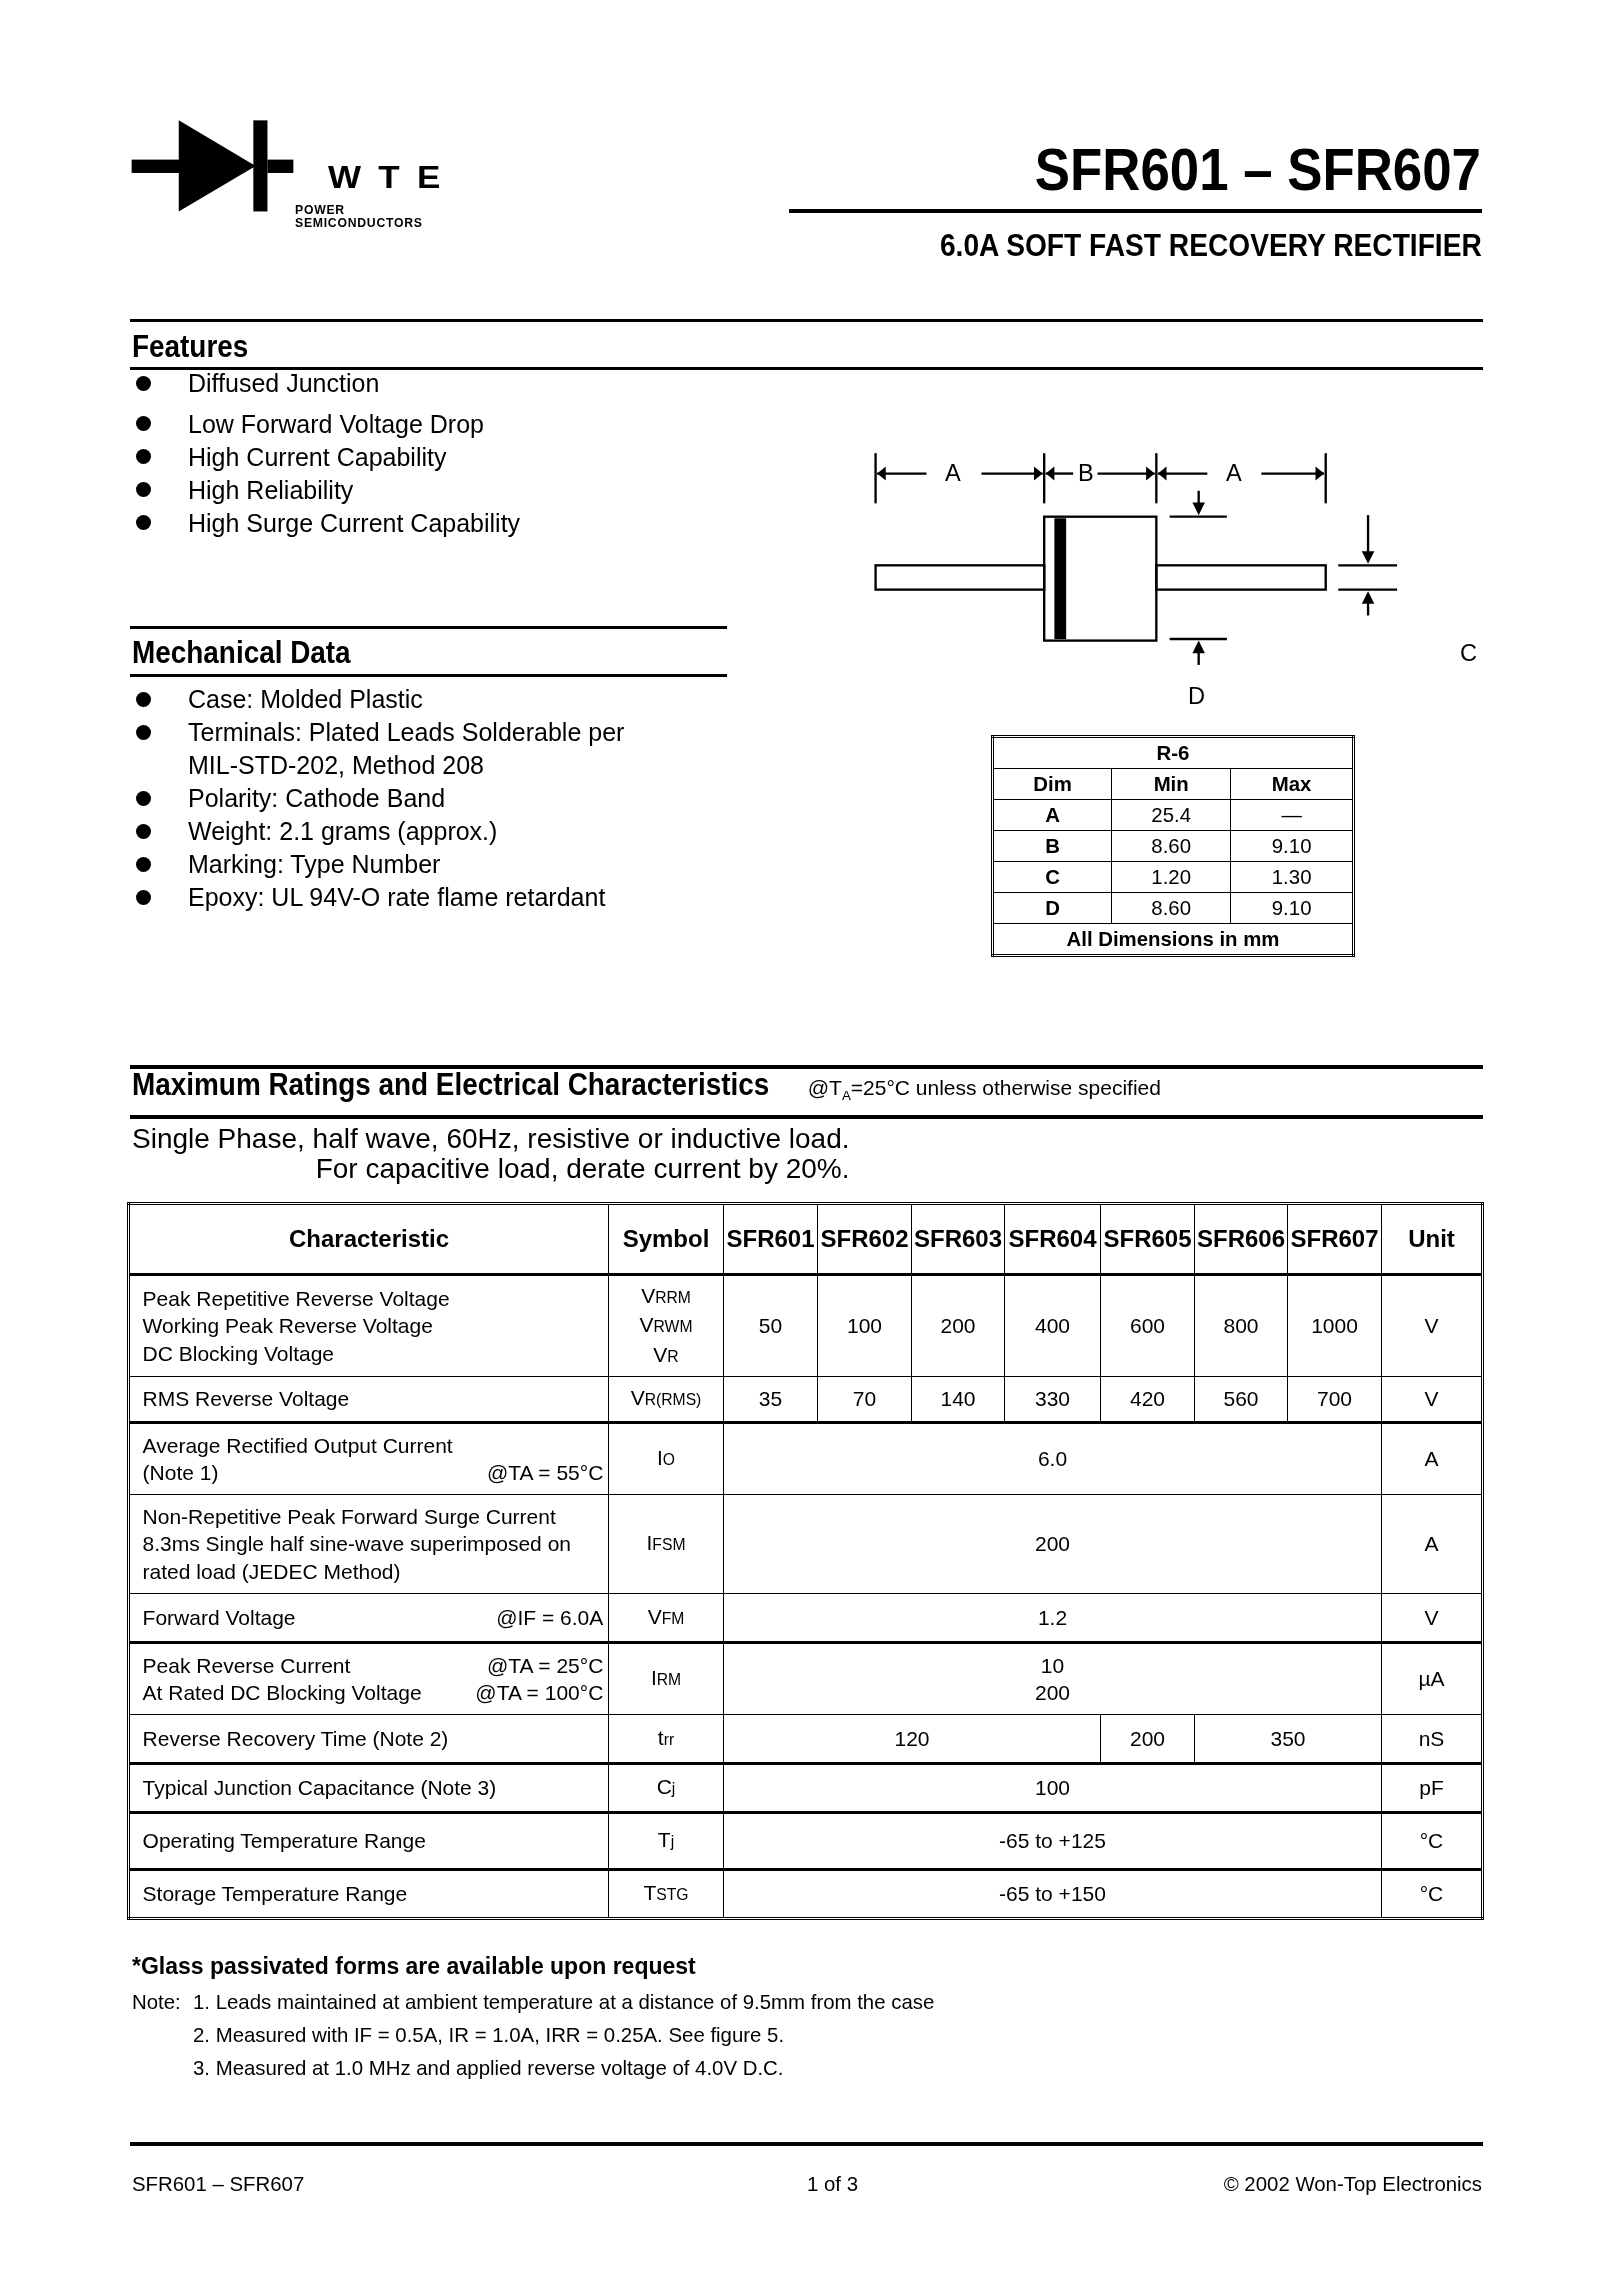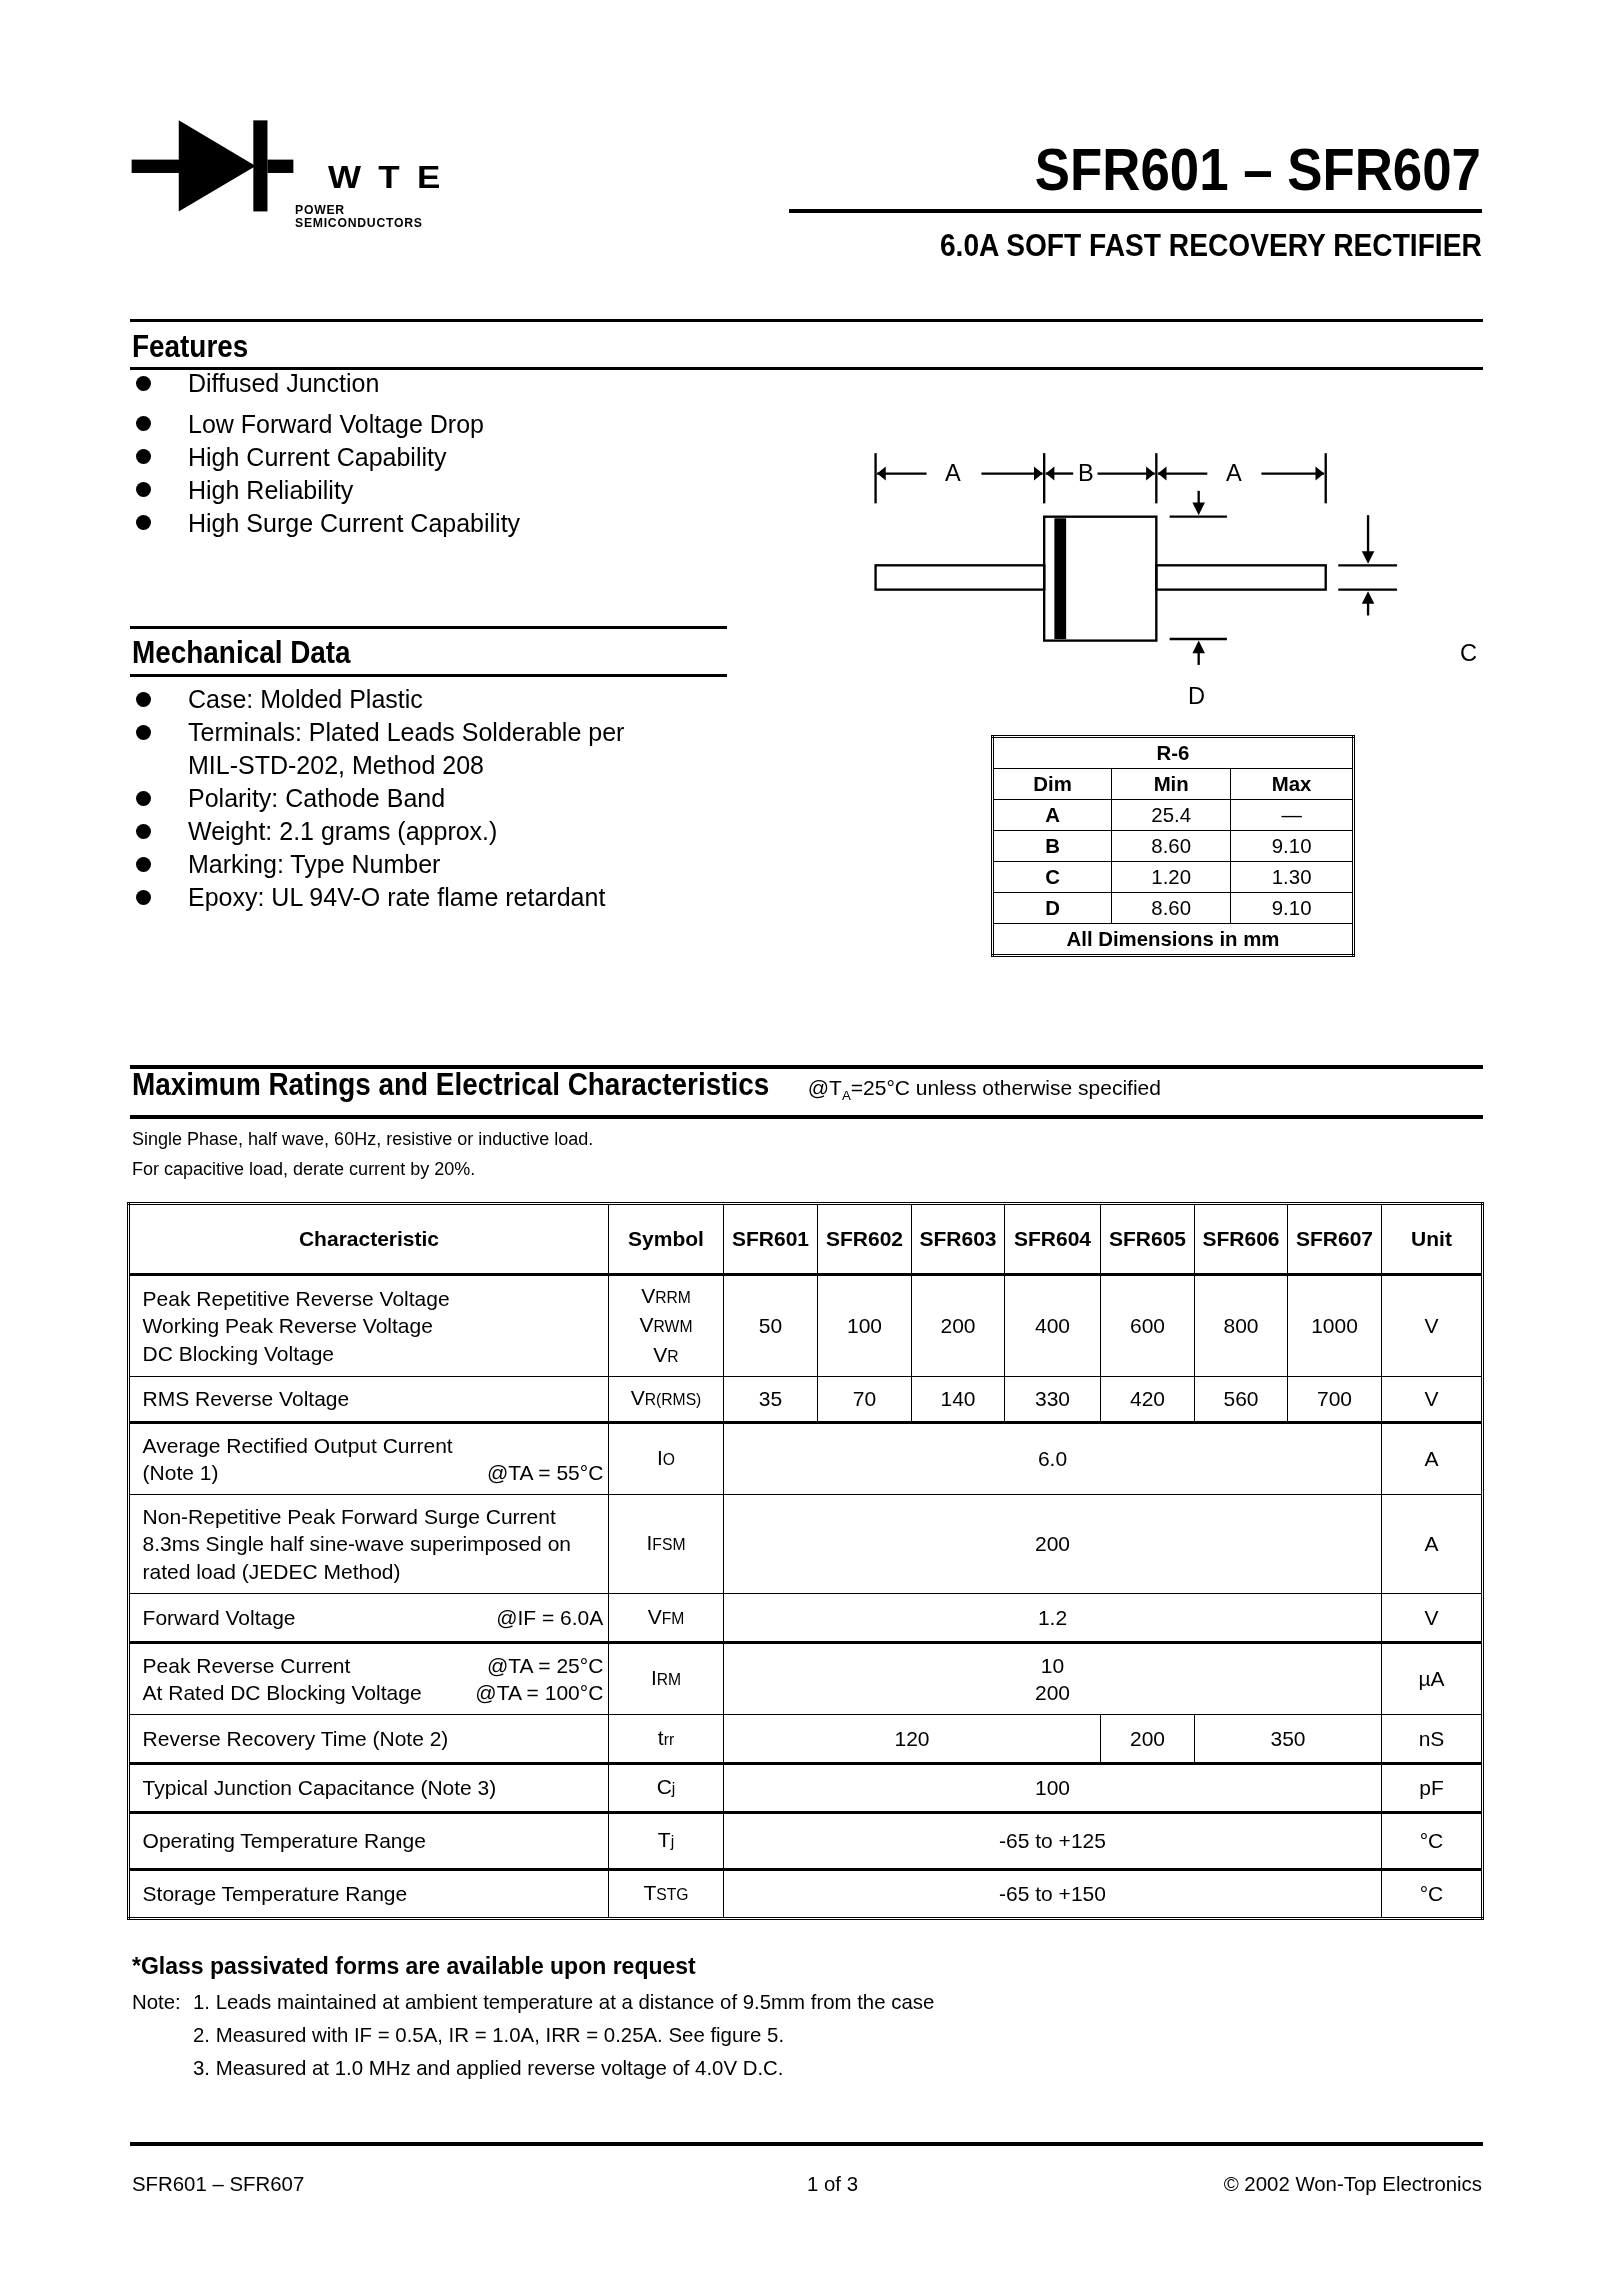--- a/index.html
+++ b/index.html
@@ -28,27 +28,27 @@
                         border-radius:50%; background:#000; }
   .bullets li .cont { display:block; }
 
   
   table.dim { border-collapse:collapse; border:3.9px double #000; font-size:20.4px; }
   table.dim td { border:1.6px solid #000; text-align:center; height:30px; padding:0; }
   table.dim .b { font-weight:bold; }
 
   .rating-h { font-size:31px; font-weight:bold; line-height:1; white-space:nowrap; }
   .rating-h .cond { font-size:21px; font-weight:normal; }
-  .cond-text { font-size:18px; line-height:30px; white-space:nowrap; }
+  .cond-text { font-size:28px; line-height:30px; white-space:nowrap;text-align:right; }
 
   
   table.main { position:absolute; left:127px; top:1202px; width:1357px; border-collapse:collapse;
                border:3.9px double #000; font-size:21px; table-layout:fixed; }
   table.main td, table.main th { border:1.6px solid #000; padding:0; text-align:center; vertical-align:middle; }
-  table.main th { font-weight:bold; font-size:21px; height:68px; }
+  table.main th { font-weight:bold; font-size:24px; height:68px; }
   table.main tr.thick td { border-top:3.9px solid #000; }
   table.main td.char { text-align:left; padding-left:12.6px; padding-right:4.7px; line-height:27.5px; }
   .char-line { display:flex; justify-content:space-between; white-space:nowrap; }
   .sym { font-size:21px; line-height:27.5px; }
   .sym small { font-size:15.7px; }
 
   .notes { font-size:20.4px; line-height:33px; white-space:nowrap; }
   .glass { font-size:23px; font-weight:bold; white-space:nowrap; }
   .footer { font-size:20.4px; white-space:nowrap; }
 </style>

